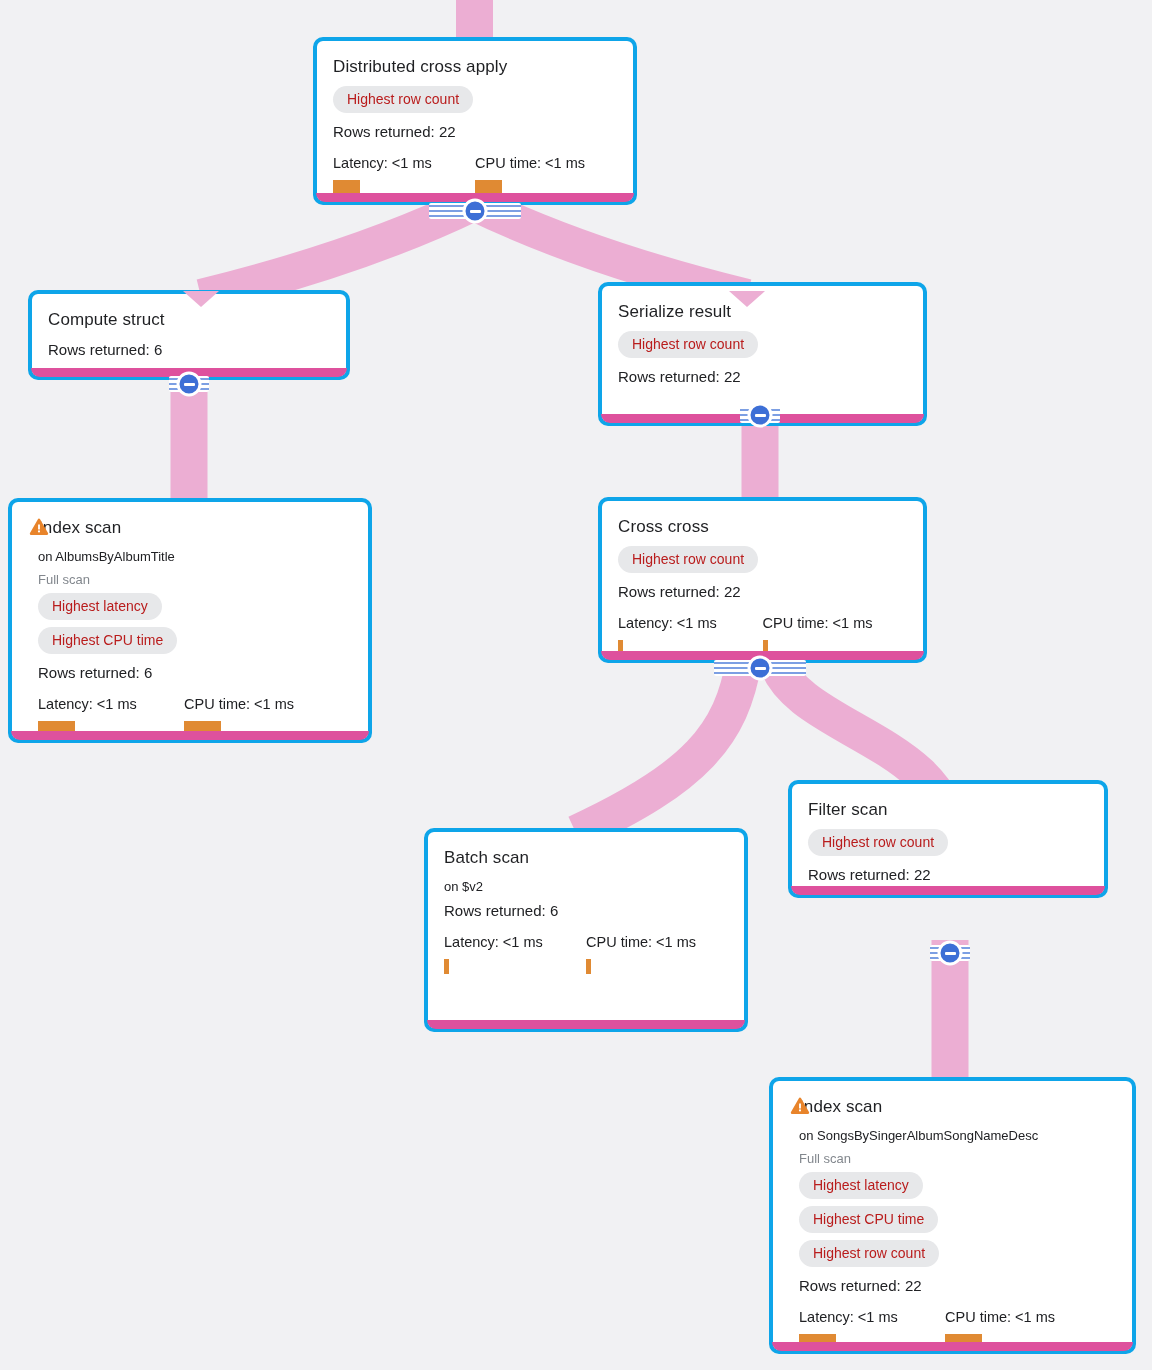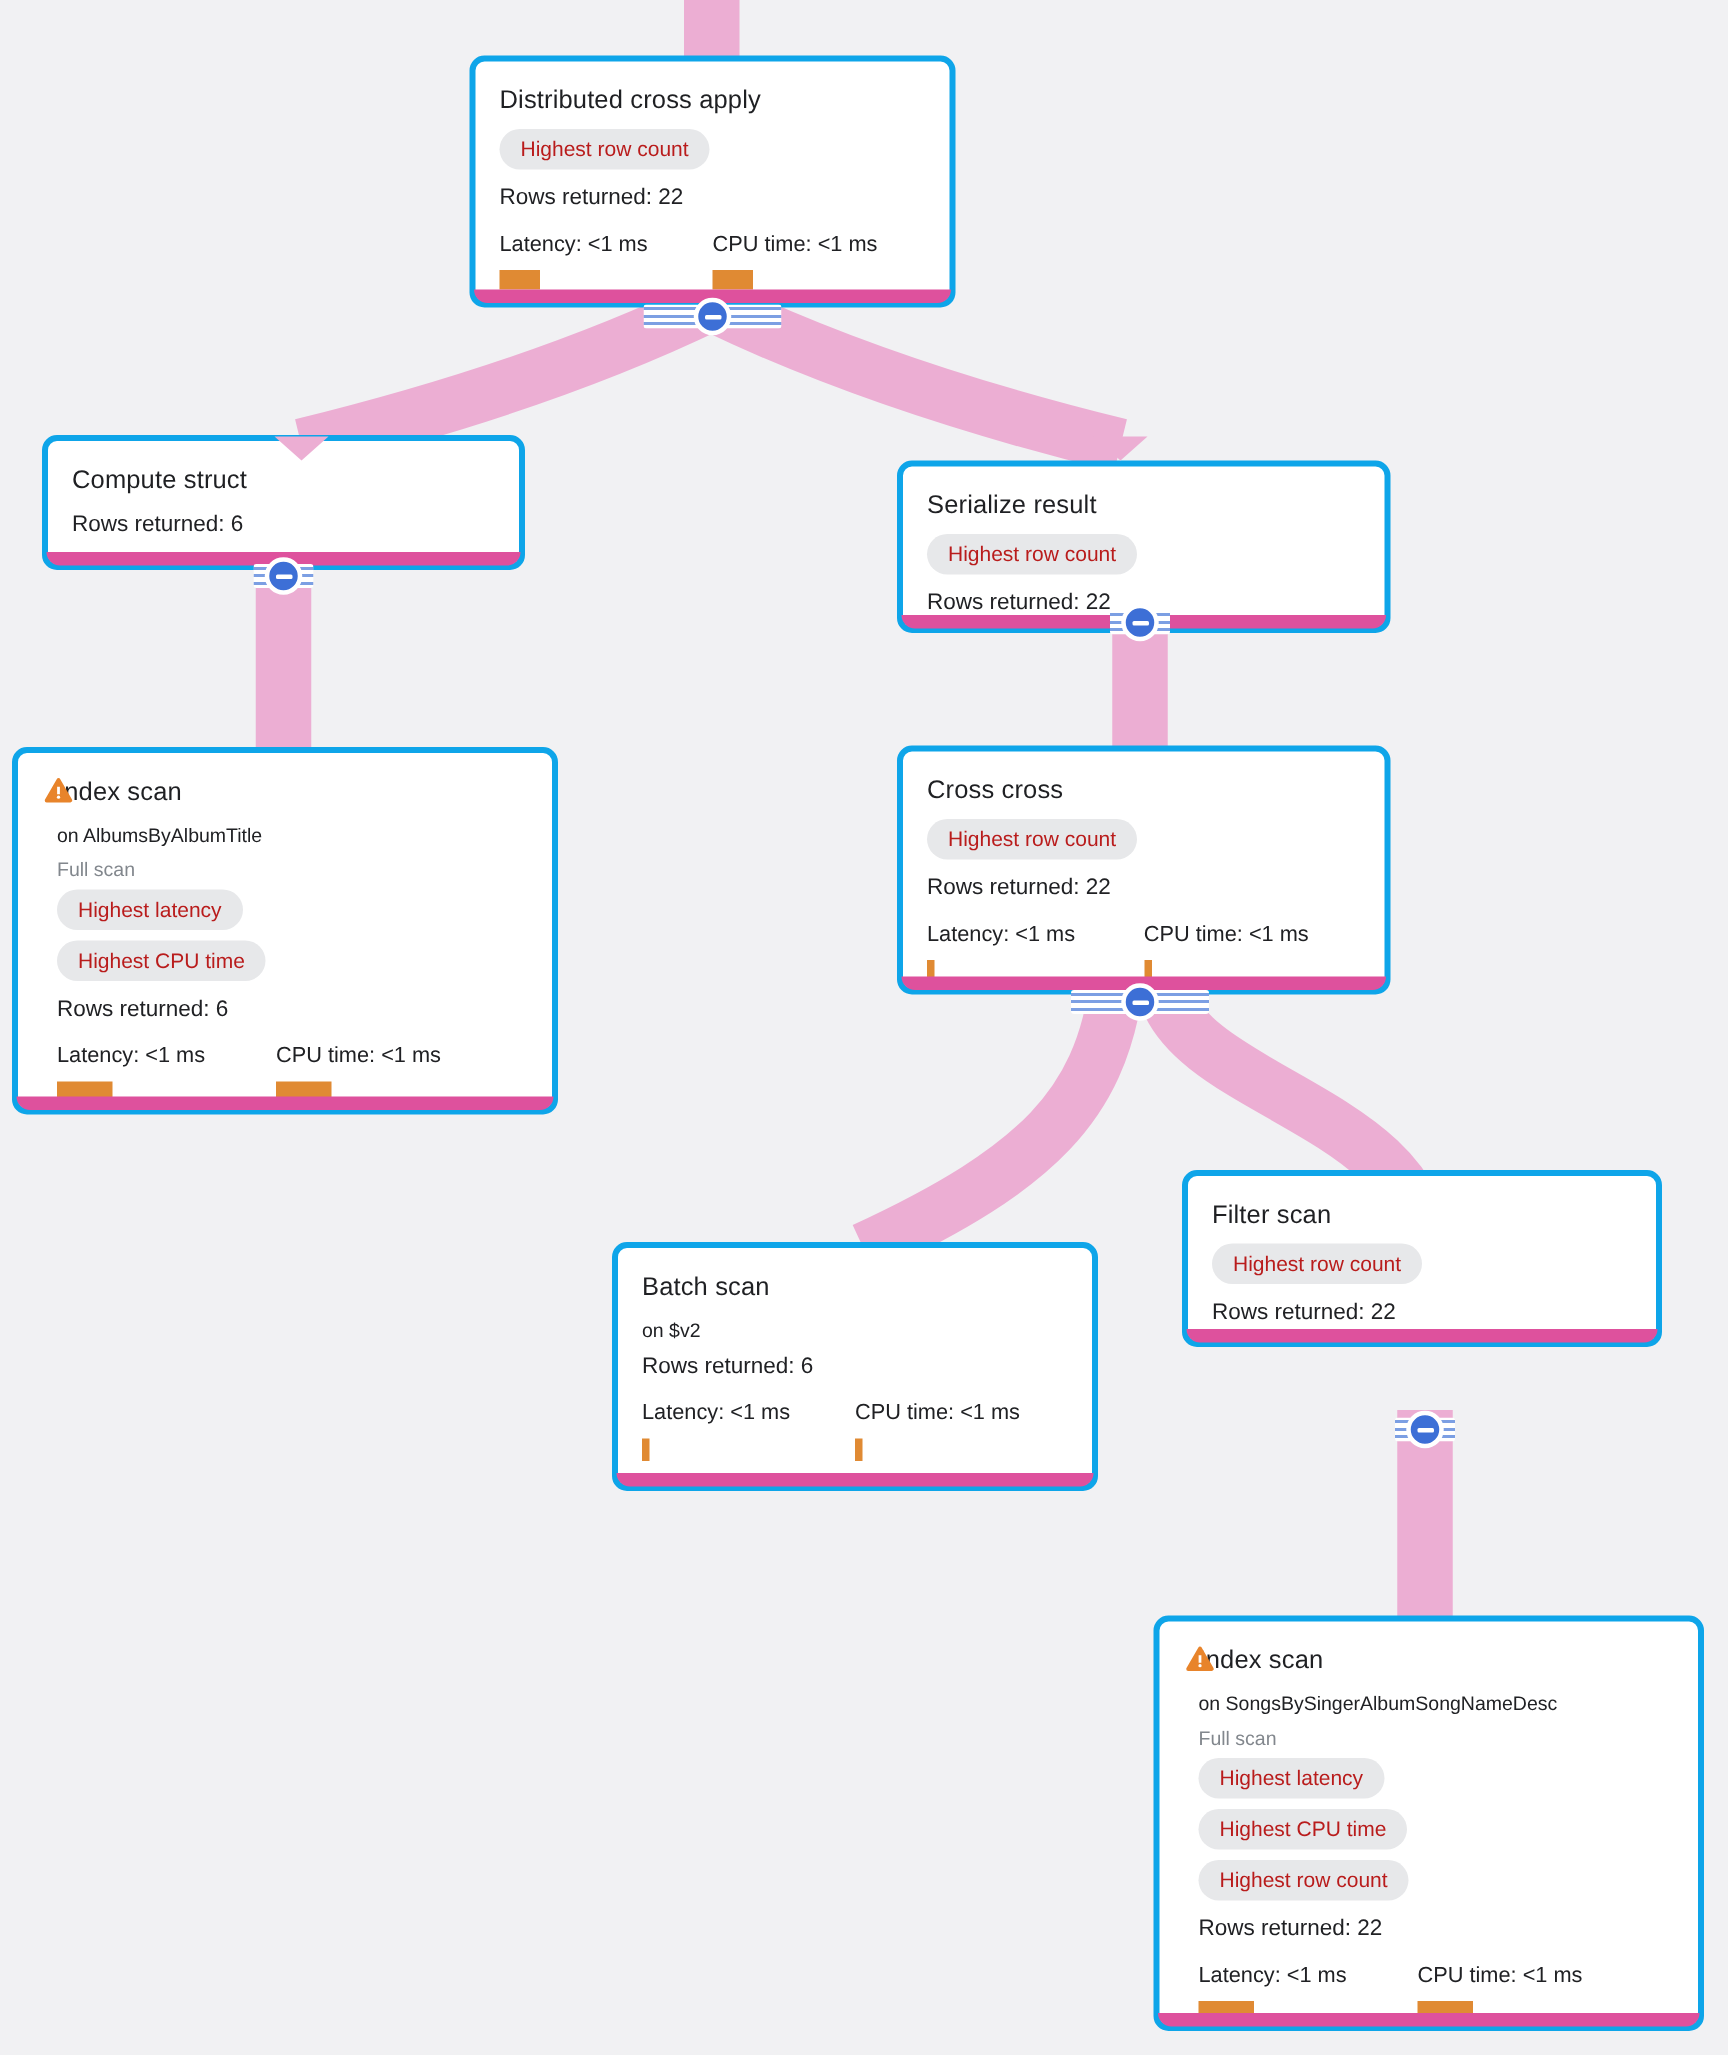--- a/index.html
+++ b/index.html
@@ -101,21 +101,21 @@
 </div>
 
 <div class="node" style="left:28px;top:290px;width:322px;height:90px">
   <div class="content">
     <div class="title">Compute struct</div>
     <div class="rows">Rows returned: 6</div>
   </div>
   <div class="accent-bar"></div>
 </div>
 
-<div class="node" style="left:598px;top:307px;width:329px;height:115px">
+<div class="node" style="left:598px;top:282px;width:329px;height:144px">
   <div class="content">
     <div class="title">Serialize result</div>
     <div class="badges">
       <span class="badge">Highest row count</span>
     </div>
     <div class="rows">Rows returned: 22</div>
   </div>
   <div class="accent-bar"></div>
 </div>
 
@@ -162,21 +162,21 @@
       </div>
       <div class="metric">
         <div class="mlabel">CPU time: &lt;1 ms</div>
         <div class="bar sm"></div>
       </div>
     </div>
   </div>
   <div class="accent-bar"></div>
 </div>
 
-<div class="node" style="left:408px;top:828px;width:324px;height:166px">
+<div class="node" style="left:424px;top:828px;width:324px;height:204px">
   <div class="content">
     <div class="title">Batch scan</div>
     <div class="sub">on $v2</div>
     <div class="rows">Rows returned: 6</div>
     <div class="metrics">
       <div class="metric">
         <div class="mlabel">Latency: &lt;1 ms</div>
         <div class="bar sm"></div>
       </div>
       <div class="metric">

